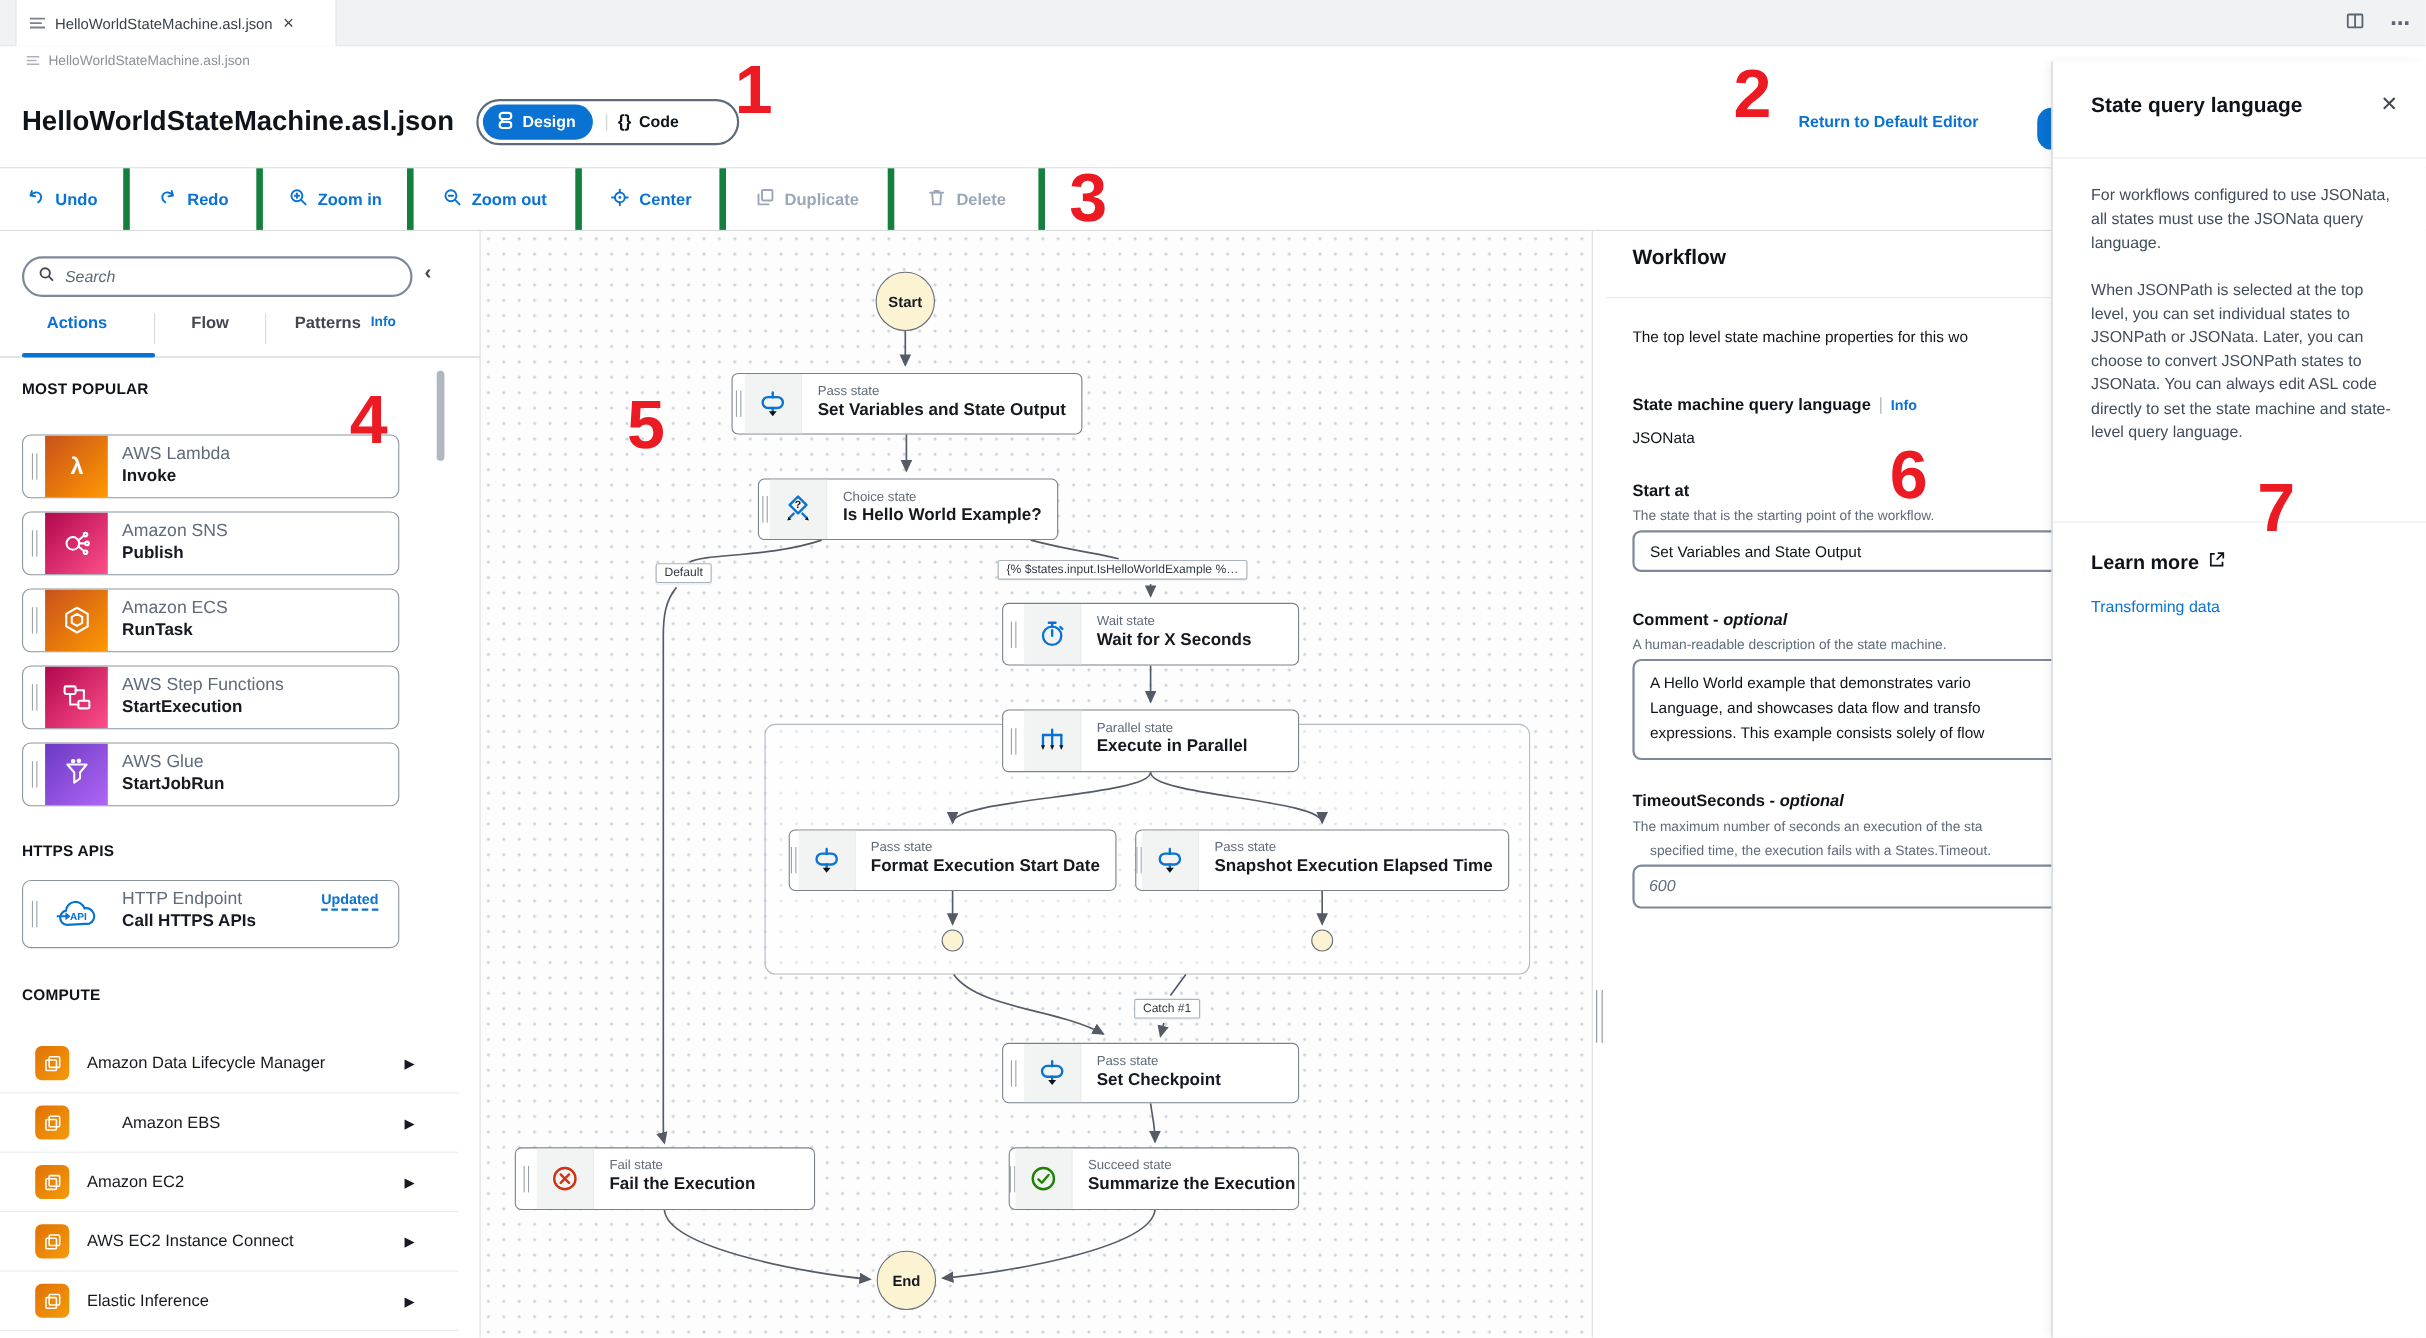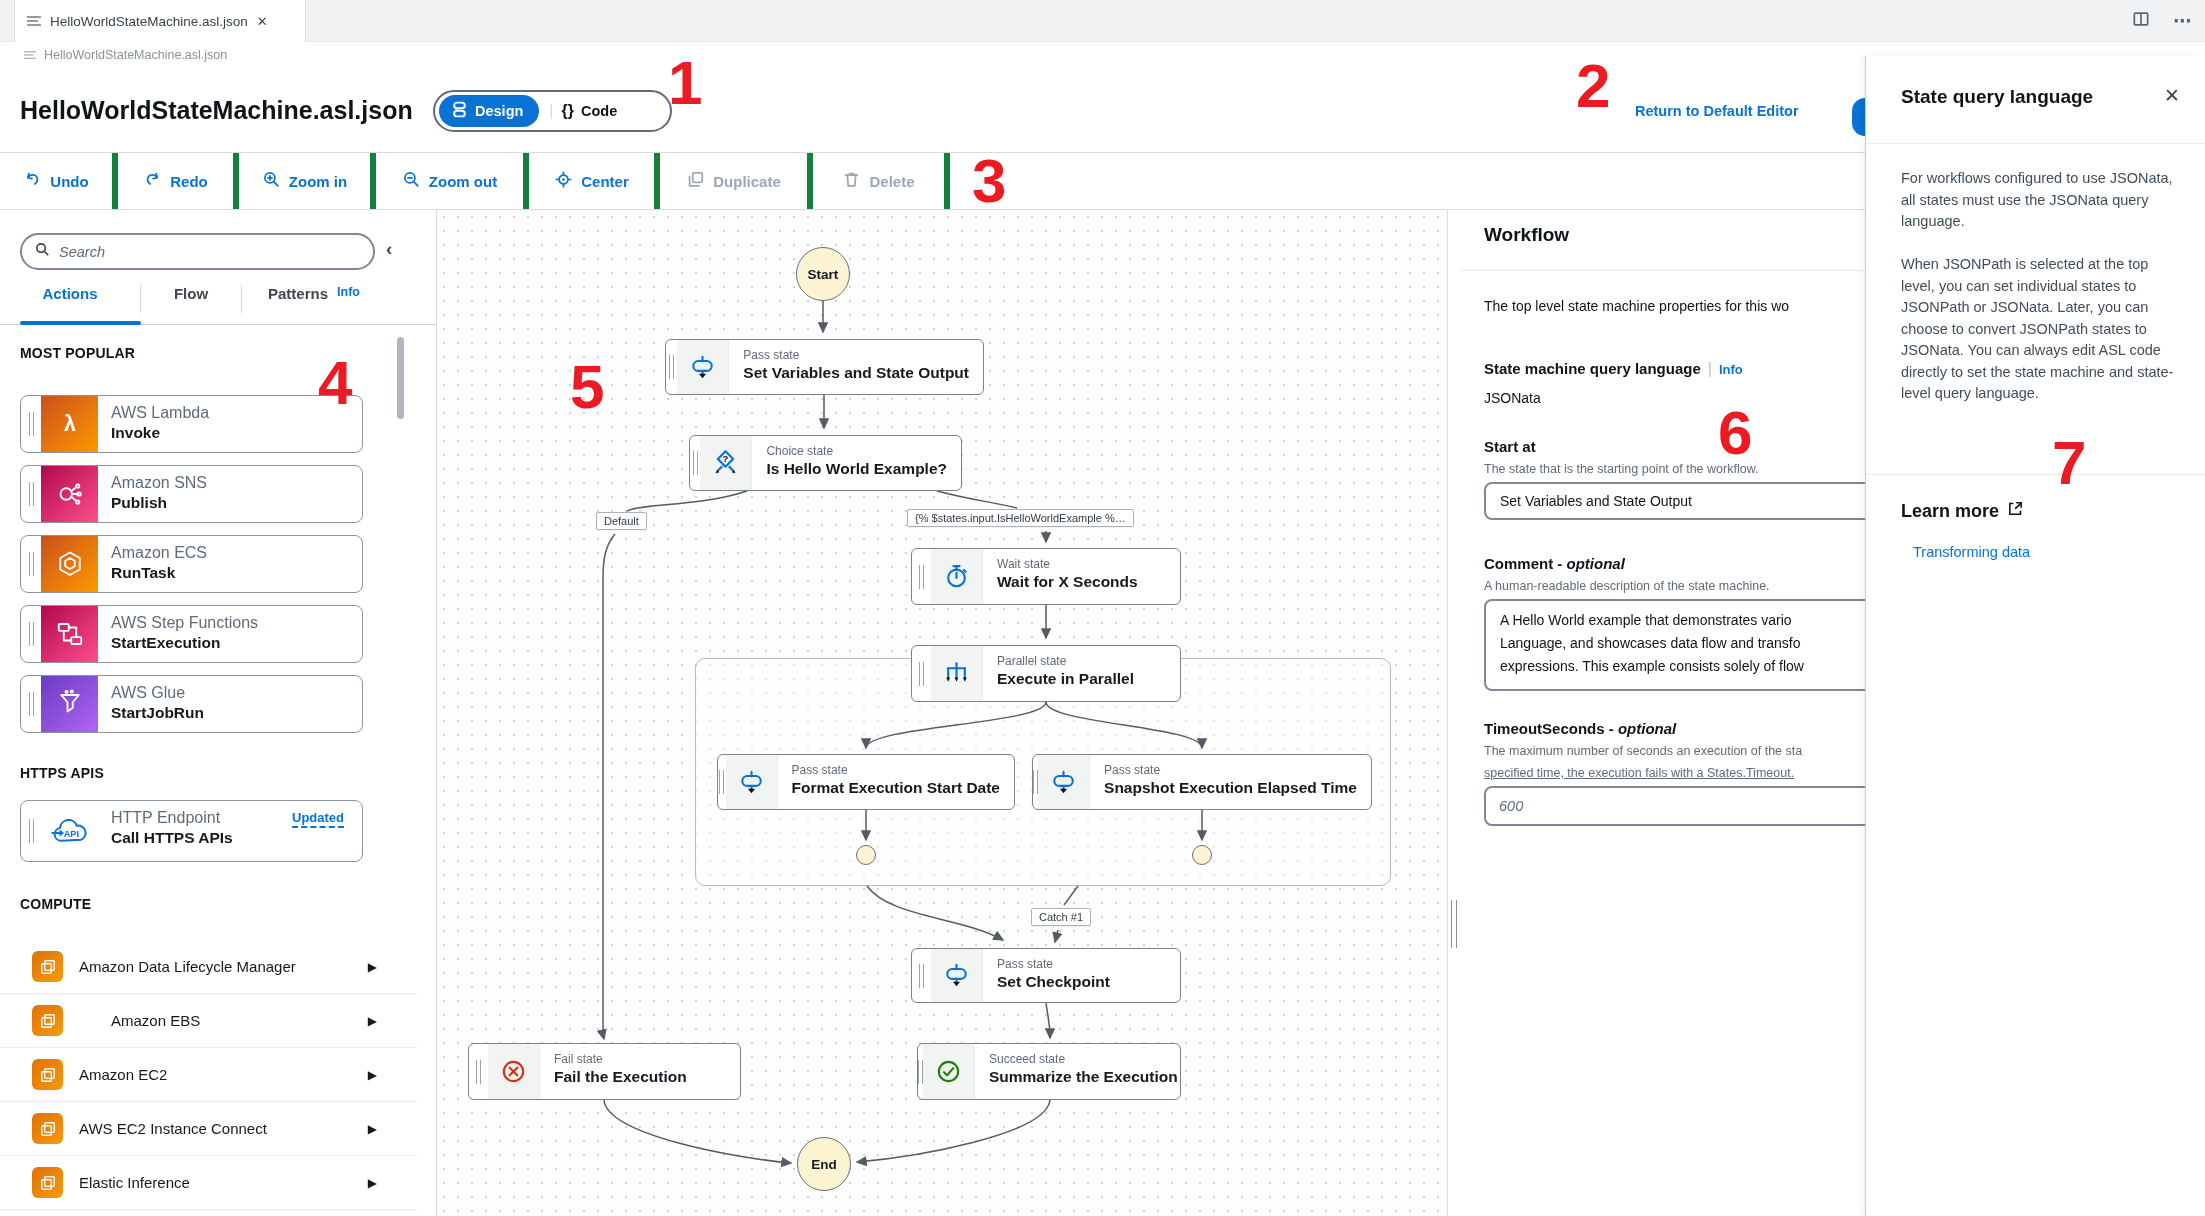--- a/index.html
+++ b/index.html
@@ -120,21 +120,21 @@
   
   #help-panel { position:absolute; left:1865px; top:56px; width:340px; height:1160px; background:#fff;
     border-left:1px solid #c6cbd2; box-shadow:-3px 0 8px rgba(0,0,0,.06); z-index:50; }
   #help-title { position:absolute; left:35px; top:30px; font-size:19px; font-weight:700; }
   #help-close { position:absolute; right:25px; top:28px; font-size:19px; color:#424650; cursor:pointer; }
   #help-div1 { position:absolute; left:0; top:87px; width:340px; height:1px; background:#e9ebed; }
   .help-p { position:absolute; left:35px; width:285px; font-size:14.5px; color:#414d5c; line-height:21.5px; }
   #help-div2 { position:absolute; left:0; top:418px; width:340px; height:1px; background:#e9ebed; }
   #learn-more { position:absolute; left:35px; top:444px; font-size:18px; font-weight:700; color:#0f141a;
     display:flex; align-items:center; gap:8px; }
-  #transforming-link { position:absolute; left:35px; top:488px; font-size:14.5px; color:#0972d3; cursor:pointer;margin-left:12px; }
+  #transforming-link { position:absolute; left:35px; top:488px; font-size:14.5px; color:#0972d3; cursor:pointer; }
 
   
   .annot { position:absolute; z-index:90; color:#ec1b23; font-size:62px; font-weight:700; line-height:1;
     font-family:"Liberation Sans",sans-serif; pointer-events:none; }
 </style>
 </head>
 <body>
 
 <div id="tabbar">
   <div id="tab-active">
@@ -653,21 +653,21 @@
   <div class="wf-field abs" id="comment-box" style="left:24px; top:389px; width:400px; height:92px; padding:8px 14px;">
     <div>A Hello World example that demonstrates vario</div>
     <div>Language, and showcases data flow and transfo</div>
     <div>expressions. This example consists solely of flow</div>
   </div>
 
   <div class="abs" style="left:24px; top:510px;">
     <span class="wf-label">TimeoutSeconds - </span><span class="wf-label opt">optional</span>
   </div>
   <div class="wf-sub abs" style="left:24px; top:534px; width:420px;">The maximum number of seconds an execution of the sta</div>
-  <div class="wf-sub abs" style="left:24px; top:556px; width:420px;text-decoration:underline;">specified time, the execution fails with a States.Timeout.</div>
+  <div class="wf-sub abs" style="left:40px; top:556px; width:420px;">specified time, the execution fails with a States.Timeout.</div>
   <div class="wf-field abs" style="left:24px; top:576px; width:400px; height:40px;">
     <input id="timeout-input" placeholder="600" style="">
   </div>
 </div>
 
 <div id="help-panel">
   <div id="help-title">State query language</div>
   <div id="help-close">✕</div>
   <div id="help-div1"></div>
   <div class="help-p" style="top:112px;">For workflows configured to use JSONata, all states must use the JSONata query language.</div>

